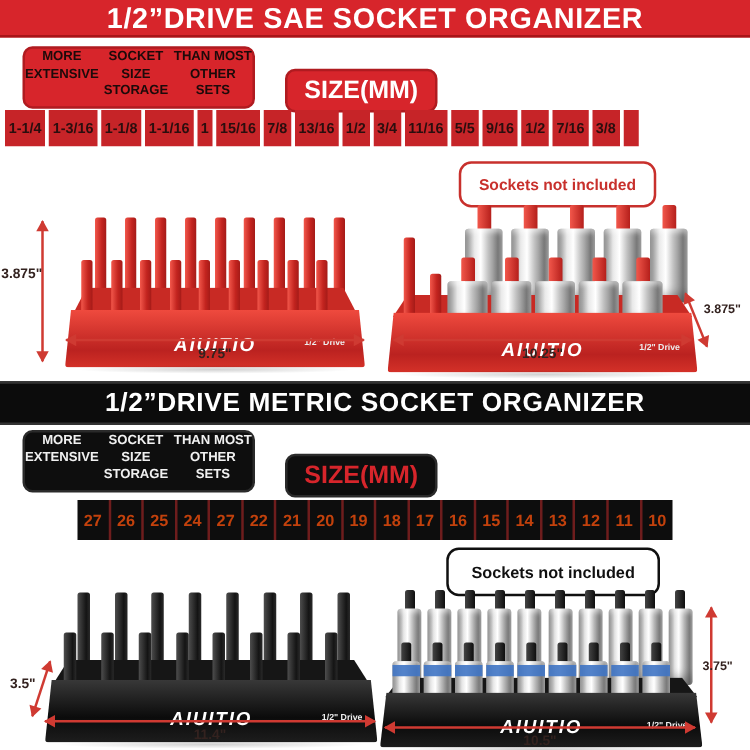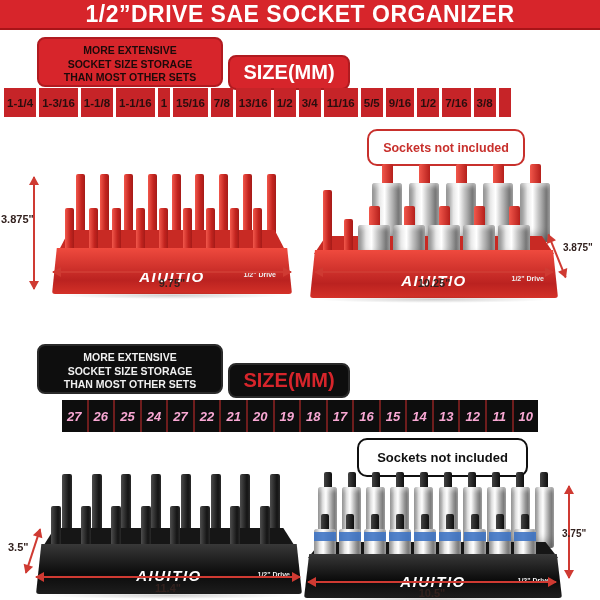--- a/index.html
+++ b/index.html
@@ -6,40 +6,40 @@
   #stage{position:relative;width:600px;height:600px;background:#fff;overflow:hidden;
          font-family:"Liberation Sans",sans-serif;}
 
   
   .banner{position:absolute;left:0;width:600px;text-align:center;font-weight:bold;
           color:#fff;letter-spacing:.5px;}
   #sae-banner{top:0;height:28px;line-height:28px;font-size:23px;background:#d7252b;border-bottom:2px solid #a81418;}
   #metric-banner{top:305px;height:31px;line-height:31px;font-size:21px;background:#0c0c0c;border-top:2px solid #333;border-bottom:2px solid #333;}
 
   
-  .info-box{position:absolute;left:37px;width:182px;height:46px;border-radius:8px;
-            display:flex;flex-direction:column;justify-content:flex-end;text-align:center;
+  .info-box{position:absolute;left:18px;width:182px;height:46px;border-radius:8px;
+            display:flex;flex-direction:row;justify-content:center;text-align:center;
             font-size:10.5px;font-weight:bold;line-height:1.3;}
   #sae-info{top:37px;background:#d7252b;color:#1d0a0a;border:2px solid #b01b20;}
   #metric-info{top:344px;background:#0e0e0e;color:#f0f0f0;border:2px solid #2a2a2a;}
 
   
   .size-heading{position:absolute;left:228px;width:118px;height:31px;border-radius:8px;
                 display:flex;align-items:center;justify-content:center;font-weight:bold;font-size:20px;}
   #sae-sizehead{top:55px;background:#d7252b;color:#fff;border:2px solid #b01b20;}
   #metric-sizehead{top:363px;background:#0e0e0e;color:#d7252b;border:2px solid #2a2a2a;}
 
   
   #sae-sizes{position:absolute;left:4px;top:88px;width:492px;height:29px;display:flex;gap:3px;}
   #sae-sizes .size-cell{background:#c62428;color:#2a0e0e;font-weight:bold;font-size:11.5px;
        flex:1 1 auto;display:flex;align-items:center;justify-content:center;padding:0 3px;white-space:nowrap;}
   #sae-sizes::after{content:"";flex:0 0 12px;background:#c62428;}
   #metric-sizes{position:absolute;left:62px;top:400px;width:476px;height:32px;display:flex;background:#0d0d0d;}
-  #metric-sizes .size-cell{flex:1;color:#f9a8d4;font-weight:bold;font-size:13px;
-       display:flex;align-items:center;justify-content:center;border-right:2px solid #6e1d1d;font-style:italic;}
+  #metric-sizes .size-cell{flex:1;color:#c2410c;font-weight:bold;font-size:13px;
+       display:flex;align-items:center;justify-content:center;border-right:2px solid #6e1d1d;}
   #metric-sizes .size-cell:last-child{border-right:none;}
 
   
   .not-included{position:absolute;border-radius:10px;display:flex;align-items:center;
                 justify-content:center;font-weight:bold;background:#fff;}
   #sae-notincl{left:367px;top:129px;width:154px;height:33px;border:2px solid #c8302c;color:#c8302c;font-size:12.5px;}
   #metric-notincl{left:357px;top:438px;width:167px;height:35px;border:2px solid #101010;color:#101010;font-size:13px;}
 
   
   .tray{position:absolute;}
@@ -264,20 +264,21 @@
 
   <div id="sae-left-v" class="dim-v"></div>
   <div id="lbl-sae-left-v" class="dim-label">3.875"</div>
   <div id="sae-left-h" class="dim-h"></div>
   <div id="lbl-sae-left-h" class="dim-label center">9.75"</div>
   <div id="sae-right-h" class="dim-h"></div>
   <div id="lbl-sae-right-h" class="dim-label center">10.25"</div>
   <div id="sae-right-diag" class="dim-v"></div>
   <div id="lbl-sae-right-diag" class="dim-label">3.875"</div>
 
+  <div id="metric-banner" class="banner">1/2”DRIVE METRIC SOCKET ORGANIZER</div>
 
   <div id="metric-info" class="info-box">
     <div>MORE EXTENSIVE</div>
     <div>SOCKET SIZE STORAGE</div>
     <div>THAN MOST OTHER SETS</div>
   </div>
 
   <div id="metric-sizehead" class="size-heading">SIZE(MM)</div>
 
   <div id="metric-sizes">

